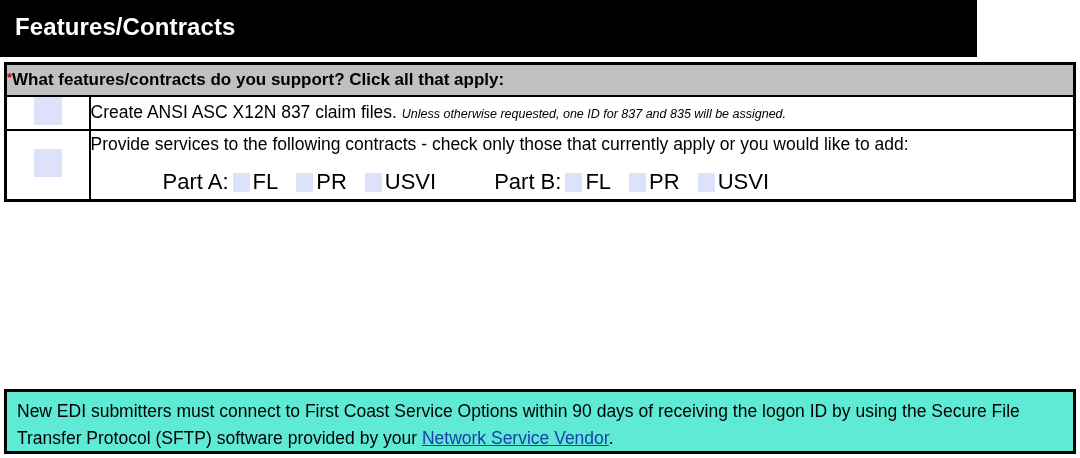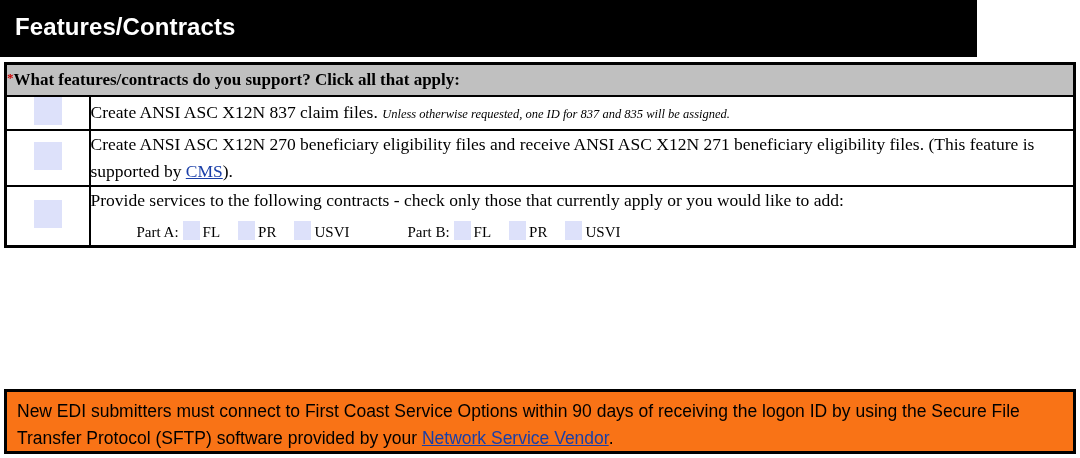--- a/index.html
+++ b/index.html
@@ -39,21 +39,20 @@
 
   
   .features-table {
     position: absolute;
     left: 4px;
     top: 62px;
     width: 1072px;
     border-collapse: collapse;
     table-layout: fixed;
     border: 3px solid #000000;
-    font-family: Liberation Serif, serif;
   }
   .features-table td {
     border: 2px solid #000000;
     padding: 0;
     vertical-align: middle;
   }
 
   
   .q-row td {
     background: #c0c0c0;
@@ -108,22 +107,22 @@
     color: #000000;
   }
   a.inline-link {
     color: #1a3fa8;
     text-decoration: underline;
   }
 
   
   .contract-line {
     margin-top: 7px;
-    padding-left: 46px;
-    font-size: 15px;
+    padding-left: 72px;
+    font-size: 22px;
     white-space: nowrap;
   }
   .contract-line .part-label {
     margin-right: 4px;
   }
   .mini-chk {
     display: inline-block;
     width: 17px;
     height: 19px;
     background: #dde1fa;
@@ -140,21 +139,21 @@
 
   
   .footer-box {
     position: absolute;
     left: 4px;
     top: 389px;
     width: 1072px;
     height: 65px;
     box-sizing: border-box;
     border: 3px solid #000000;
-    background: #f97316;
+    background: #5eead4;
     padding: 6px 8px 6px 10px;
   }
   .footer-text {
     font-size: 17.5px;
     color: #000000;
     line-height: 1.55;
   }
 </style>
 </head>
 <body>
@@ -180,28 +179,20 @@
       <td class="chk-col">
         <span class="chk-box"></span>
       </td>
       <td class="txt-cell">
         <span>Create ANSI ASC X12N 837 claim files.</span>
         <span class="note-italic">Unless otherwise requested, one ID for 837 and 835 will be assigned.</span>
       </td>
     </tr>
 
 
-    <tr>
-      <td class="chk-col">
-        <span class="chk-box"></span>
-      </td>
-      <td class="txt-cell">
-        <span>Create ANSI ASC X12N 270 beneficiary eligibility files and receive ANSI ASC X12N 271 beneficiary eligibility files. (This feature is supported by </span><a class="inline-link" href="#">CMS</a><span>).</span>
-      </td>
-    </tr>
 
 
     <tr>
       <td class="chk-col">
         <span class="chk-box"></span>
       </td>
       <td class="txt-cell">
         <span>Provide services to the following contracts - check only those that currently apply or you would like to add:</span>
         <div class="contract-line">
           <span class="part-label">Part A:</span><span class="mini-chk"></span><span class="opt-label">FL</span><span class="mini-chk"></span><span class="opt-label">PR</span><span class="mini-chk"></span><span class="opt-label">USVI</span><span class="gap-parts"></span><span class="part-label">Part B:</span><span class="mini-chk"></span><span class="opt-label">FL</span><span class="mini-chk"></span><span class="opt-label">PR</span><span class="mini-chk"></span><span class="opt-label">USVI</span>

